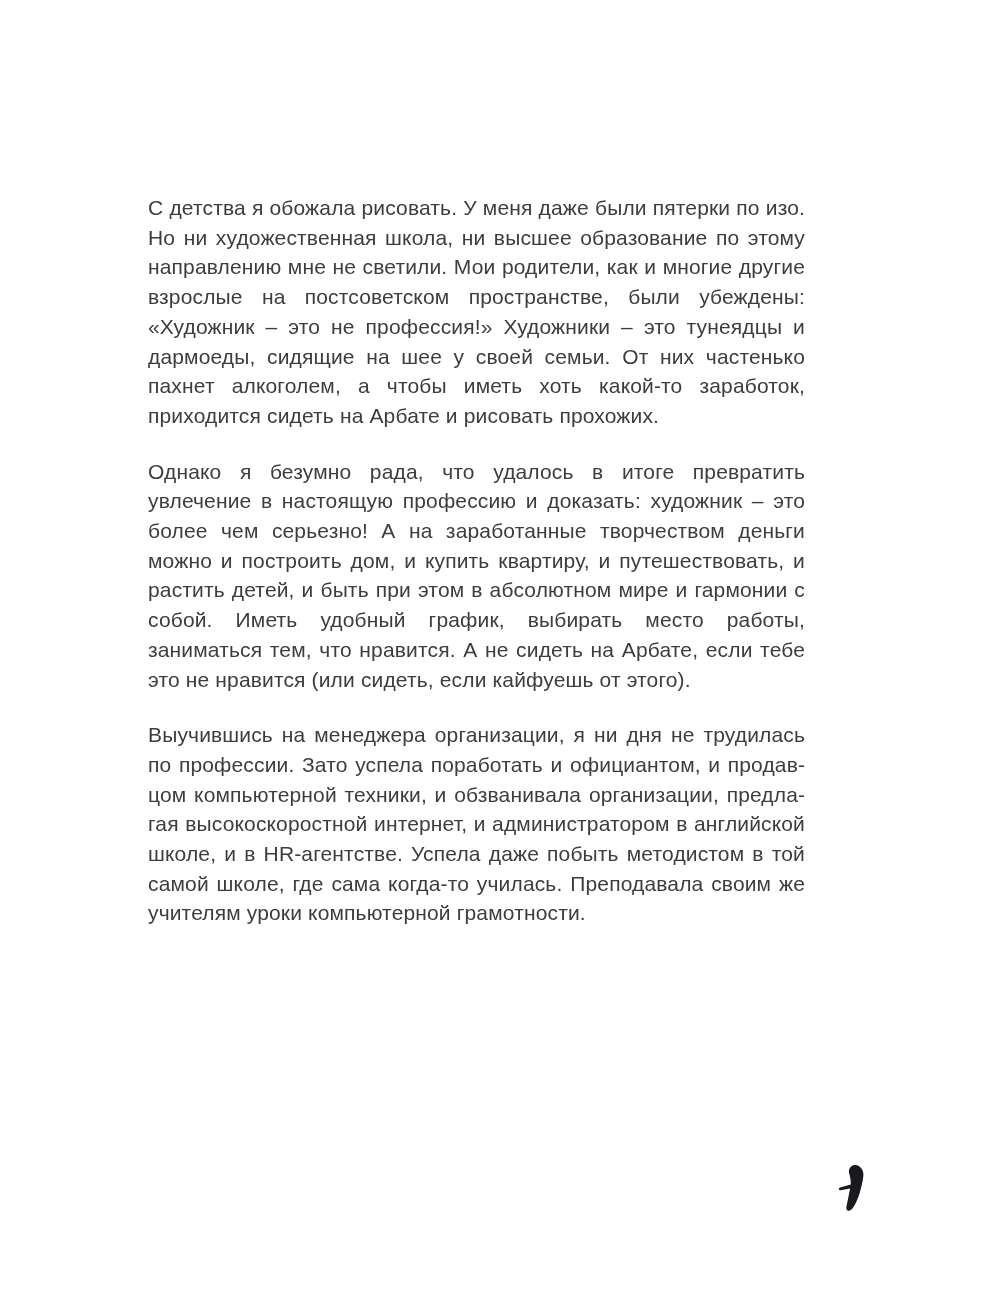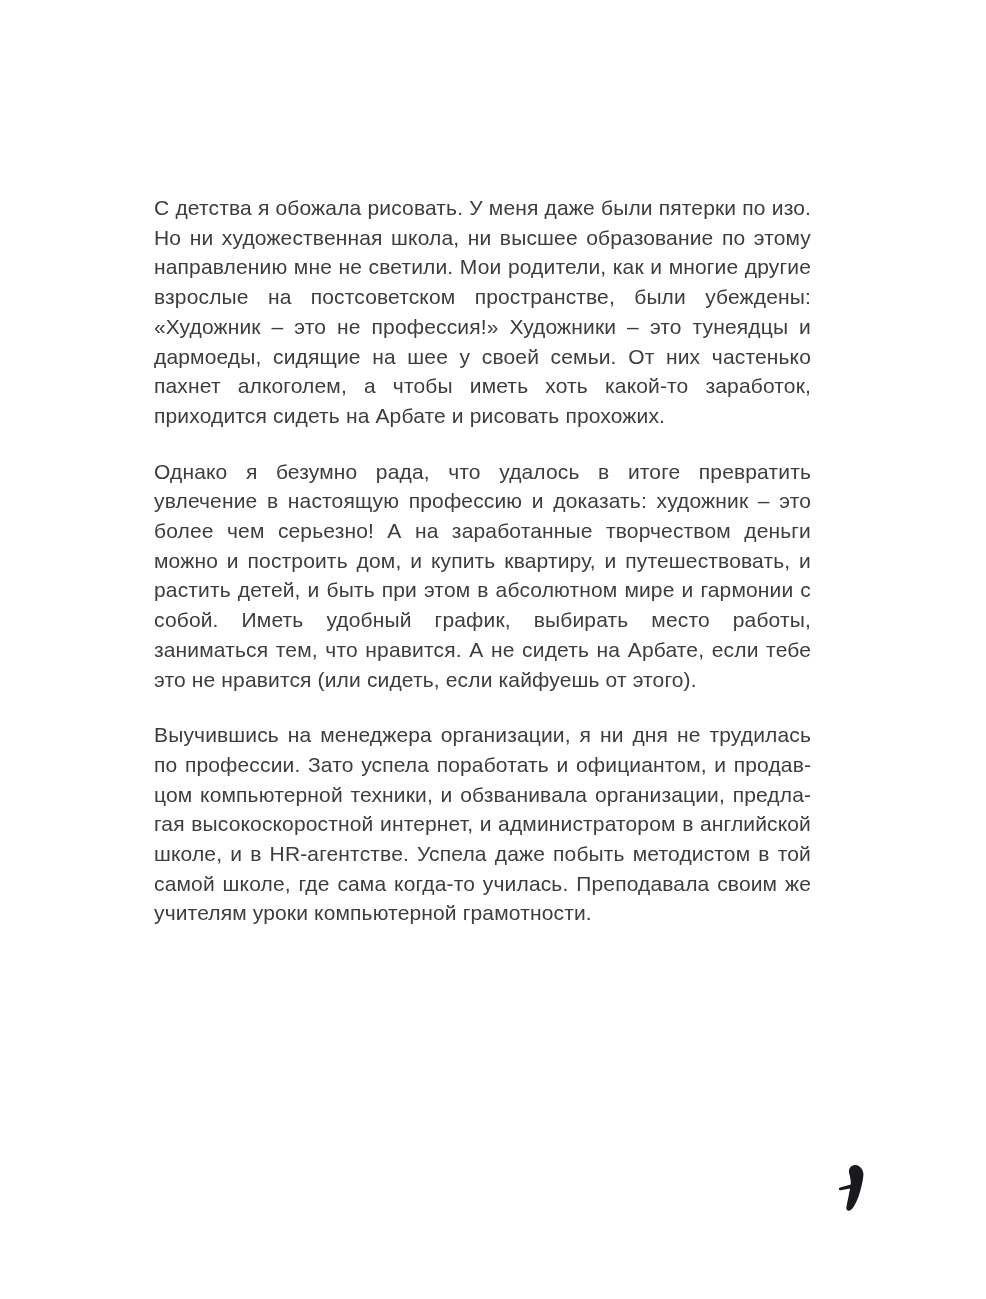--- a/index.html
+++ b/index.html
@@ -14,21 +14,21 @@
     font-family: "Liberation Sans", "DejaVu Sans", sans-serif;
     overflow: hidden;
   }
   .page {
     position: absolute;
     inset: 0;
     background: #ffffff;
   }
   .text-block {
     position: absolute;
-    left: 154px;
+    left: 148px;
     top: 193px;
     width: 657px;
     color: #3c3c41;
     font-size: 21px;
     line-height: 29.7px;
     text-align: justify;
     letter-spacing: 0.15px;
     hyphens: manual;
     -webkit-hyphens: manual;
   }

